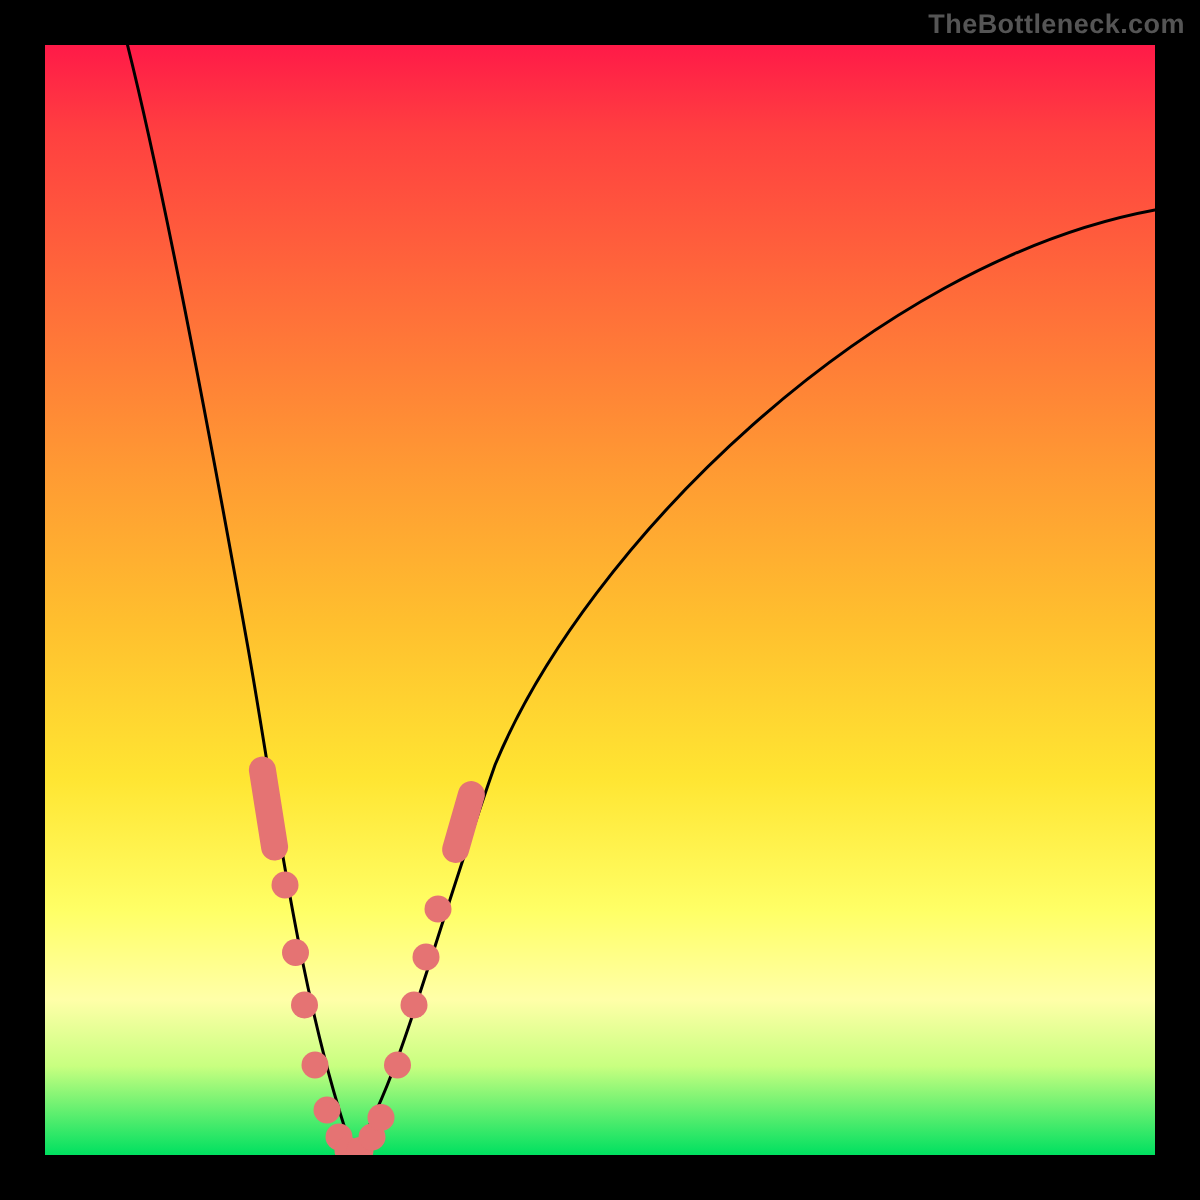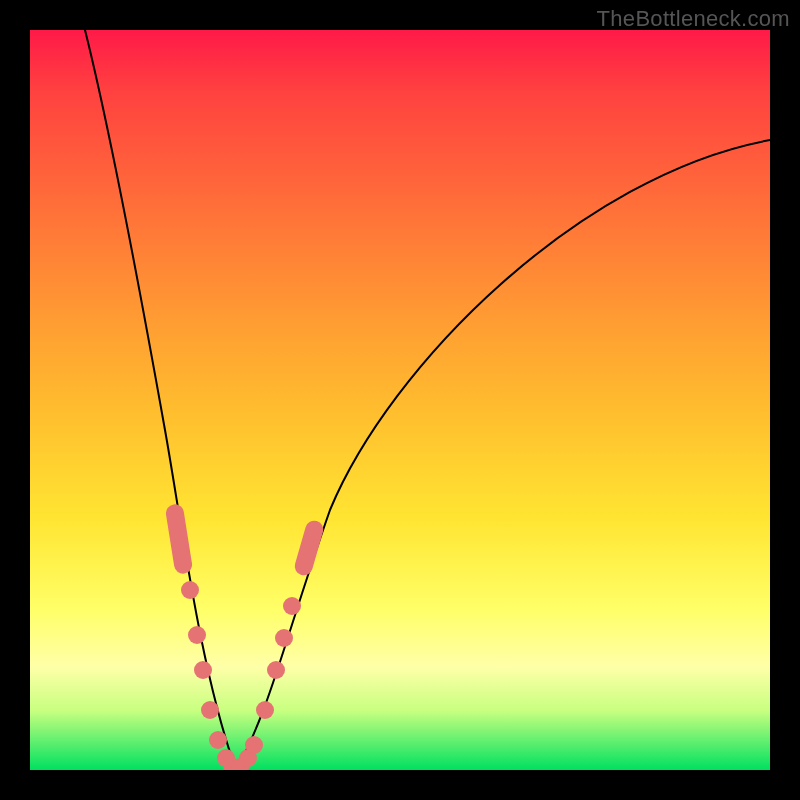--- a/index.html
+++ b/index.html
@@ -29,22 +29,22 @@
       #ffffa8 86%,
       #c8ff80 92%,
       #00e060 100%
     );
   }
   .watermark {
     position: absolute;
     top: 6px;
     right: 10px;
     color: #555;
-    font-size: 22px;
-    font-weight: 400;
+    font-size: 18px;
+    font-weight: 700;
     letter-spacing: 0.3px;
     z-index: 50;
     pointer-events: none;
   }
   svg.curves {
     position: absolute;
     left: 0;
     top: 0;
     width: 740px;
     height: 740px;

